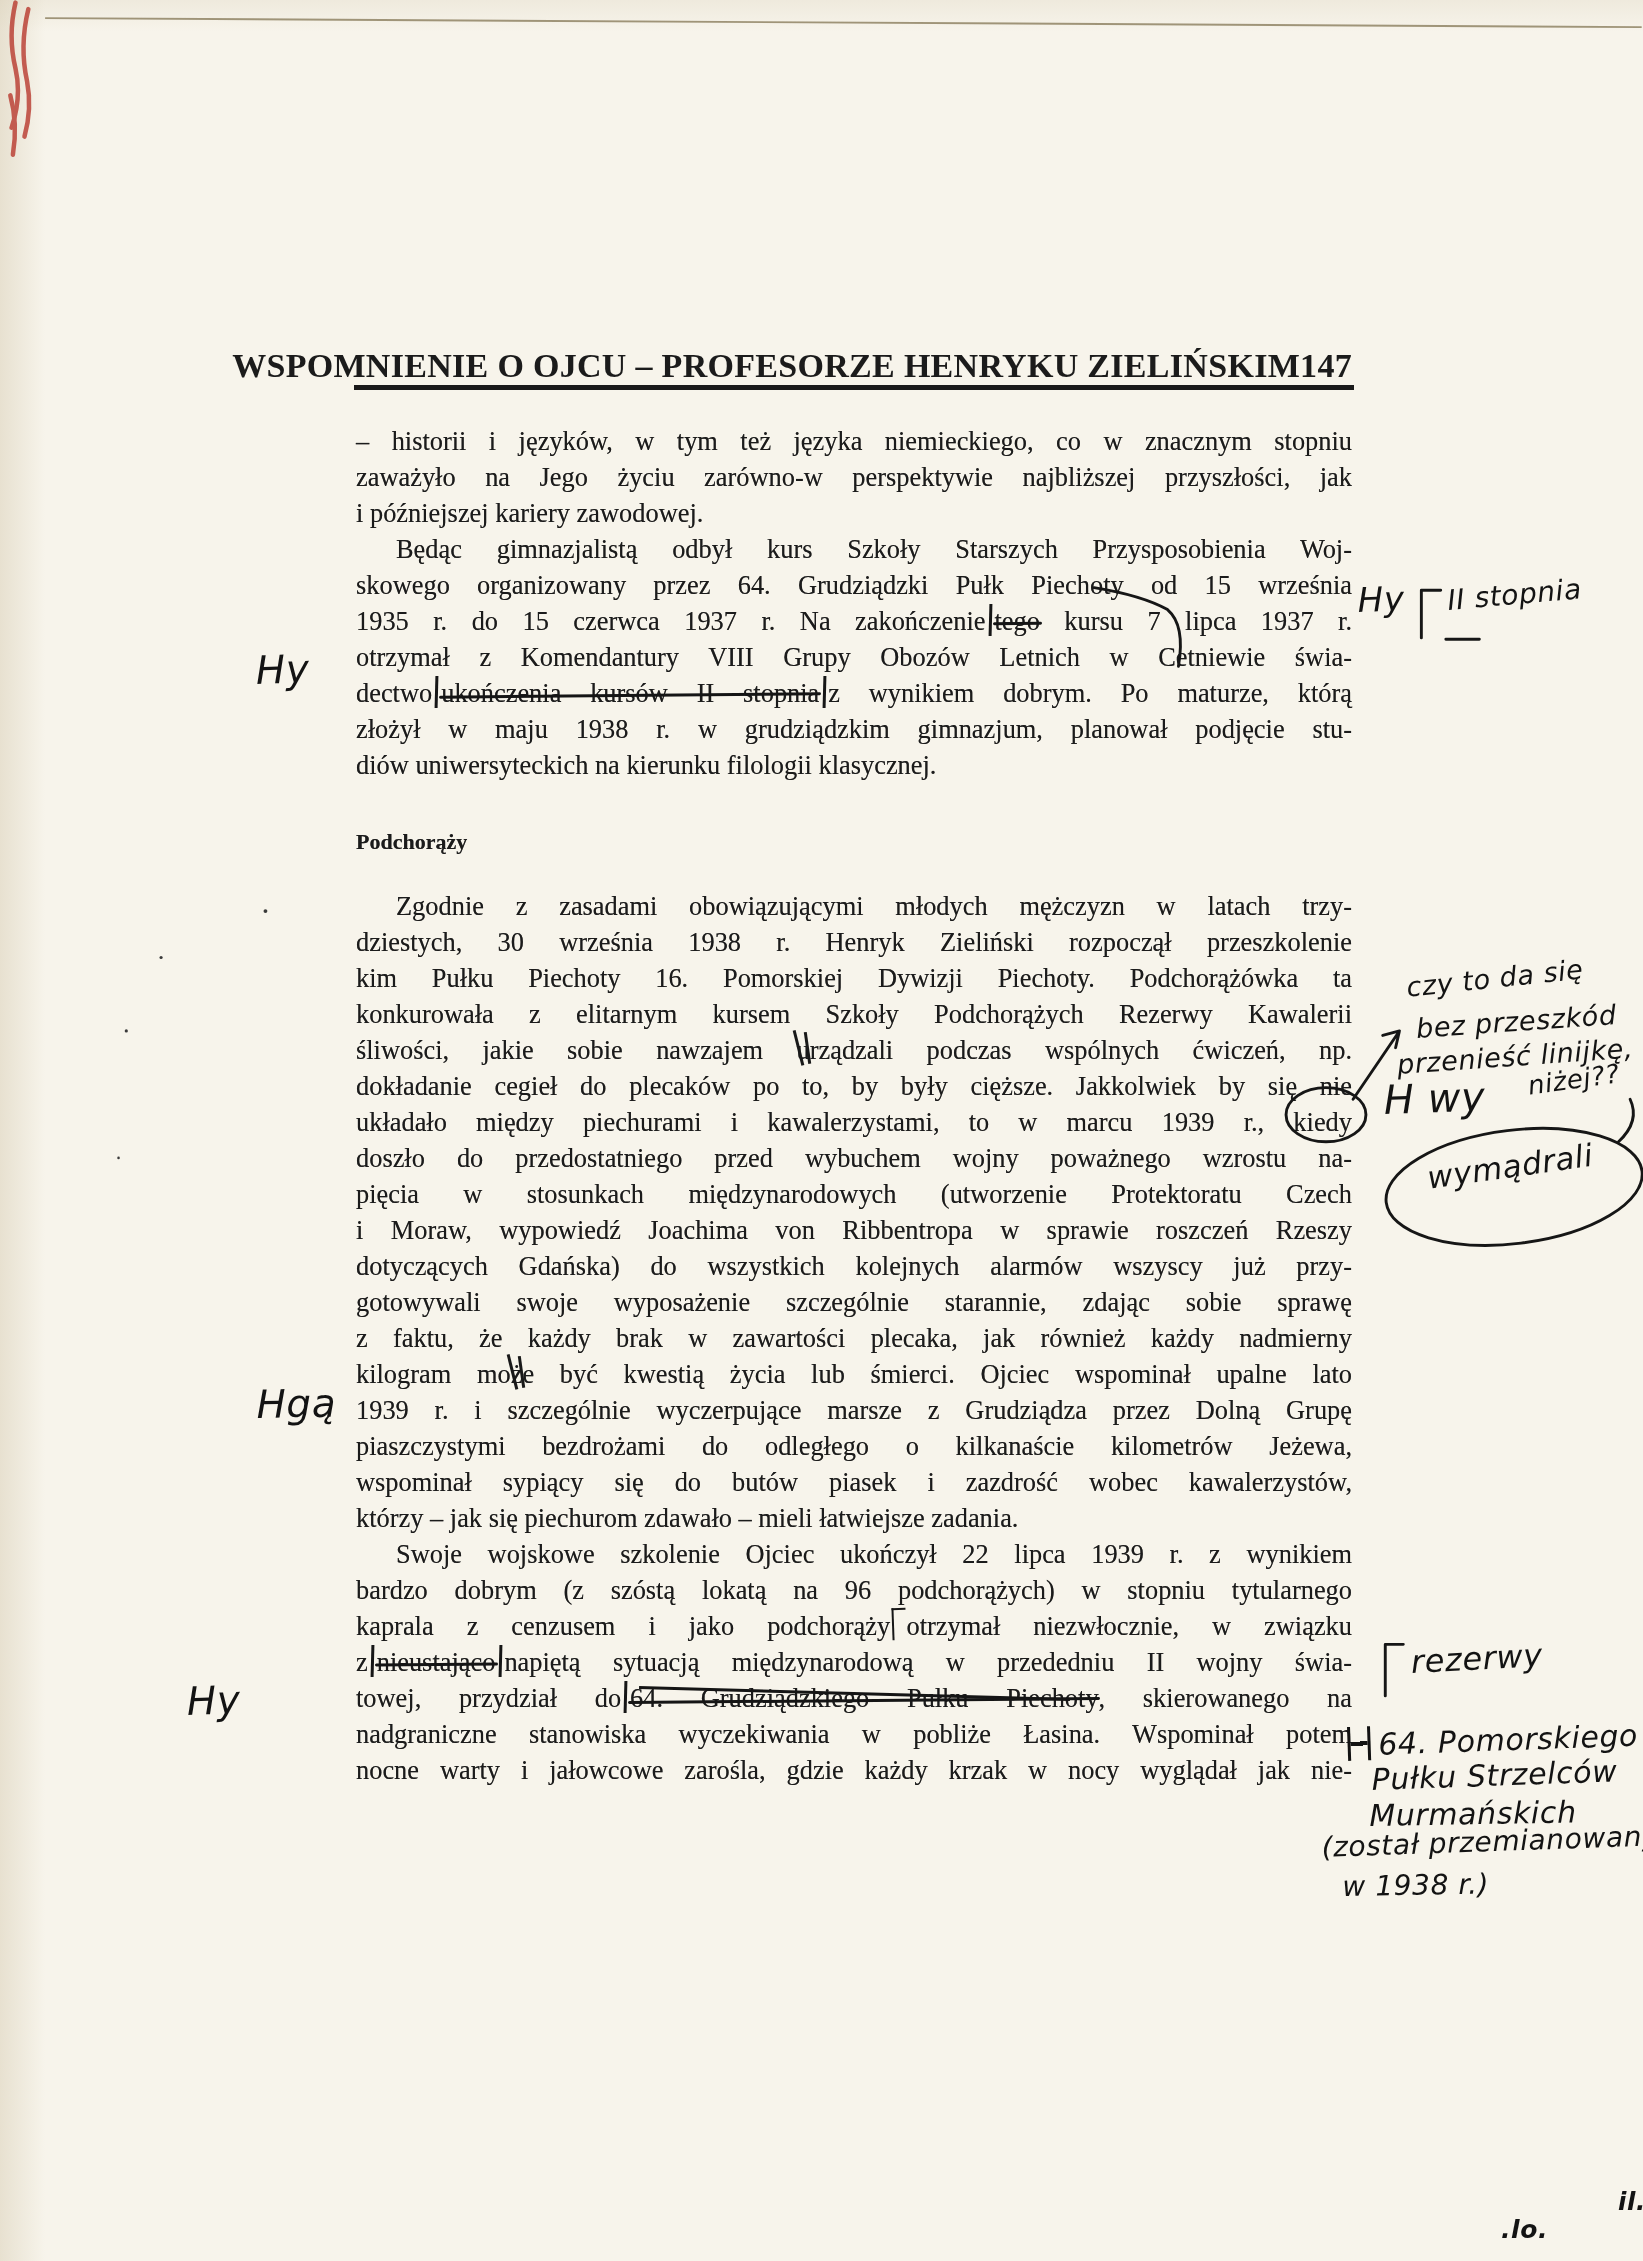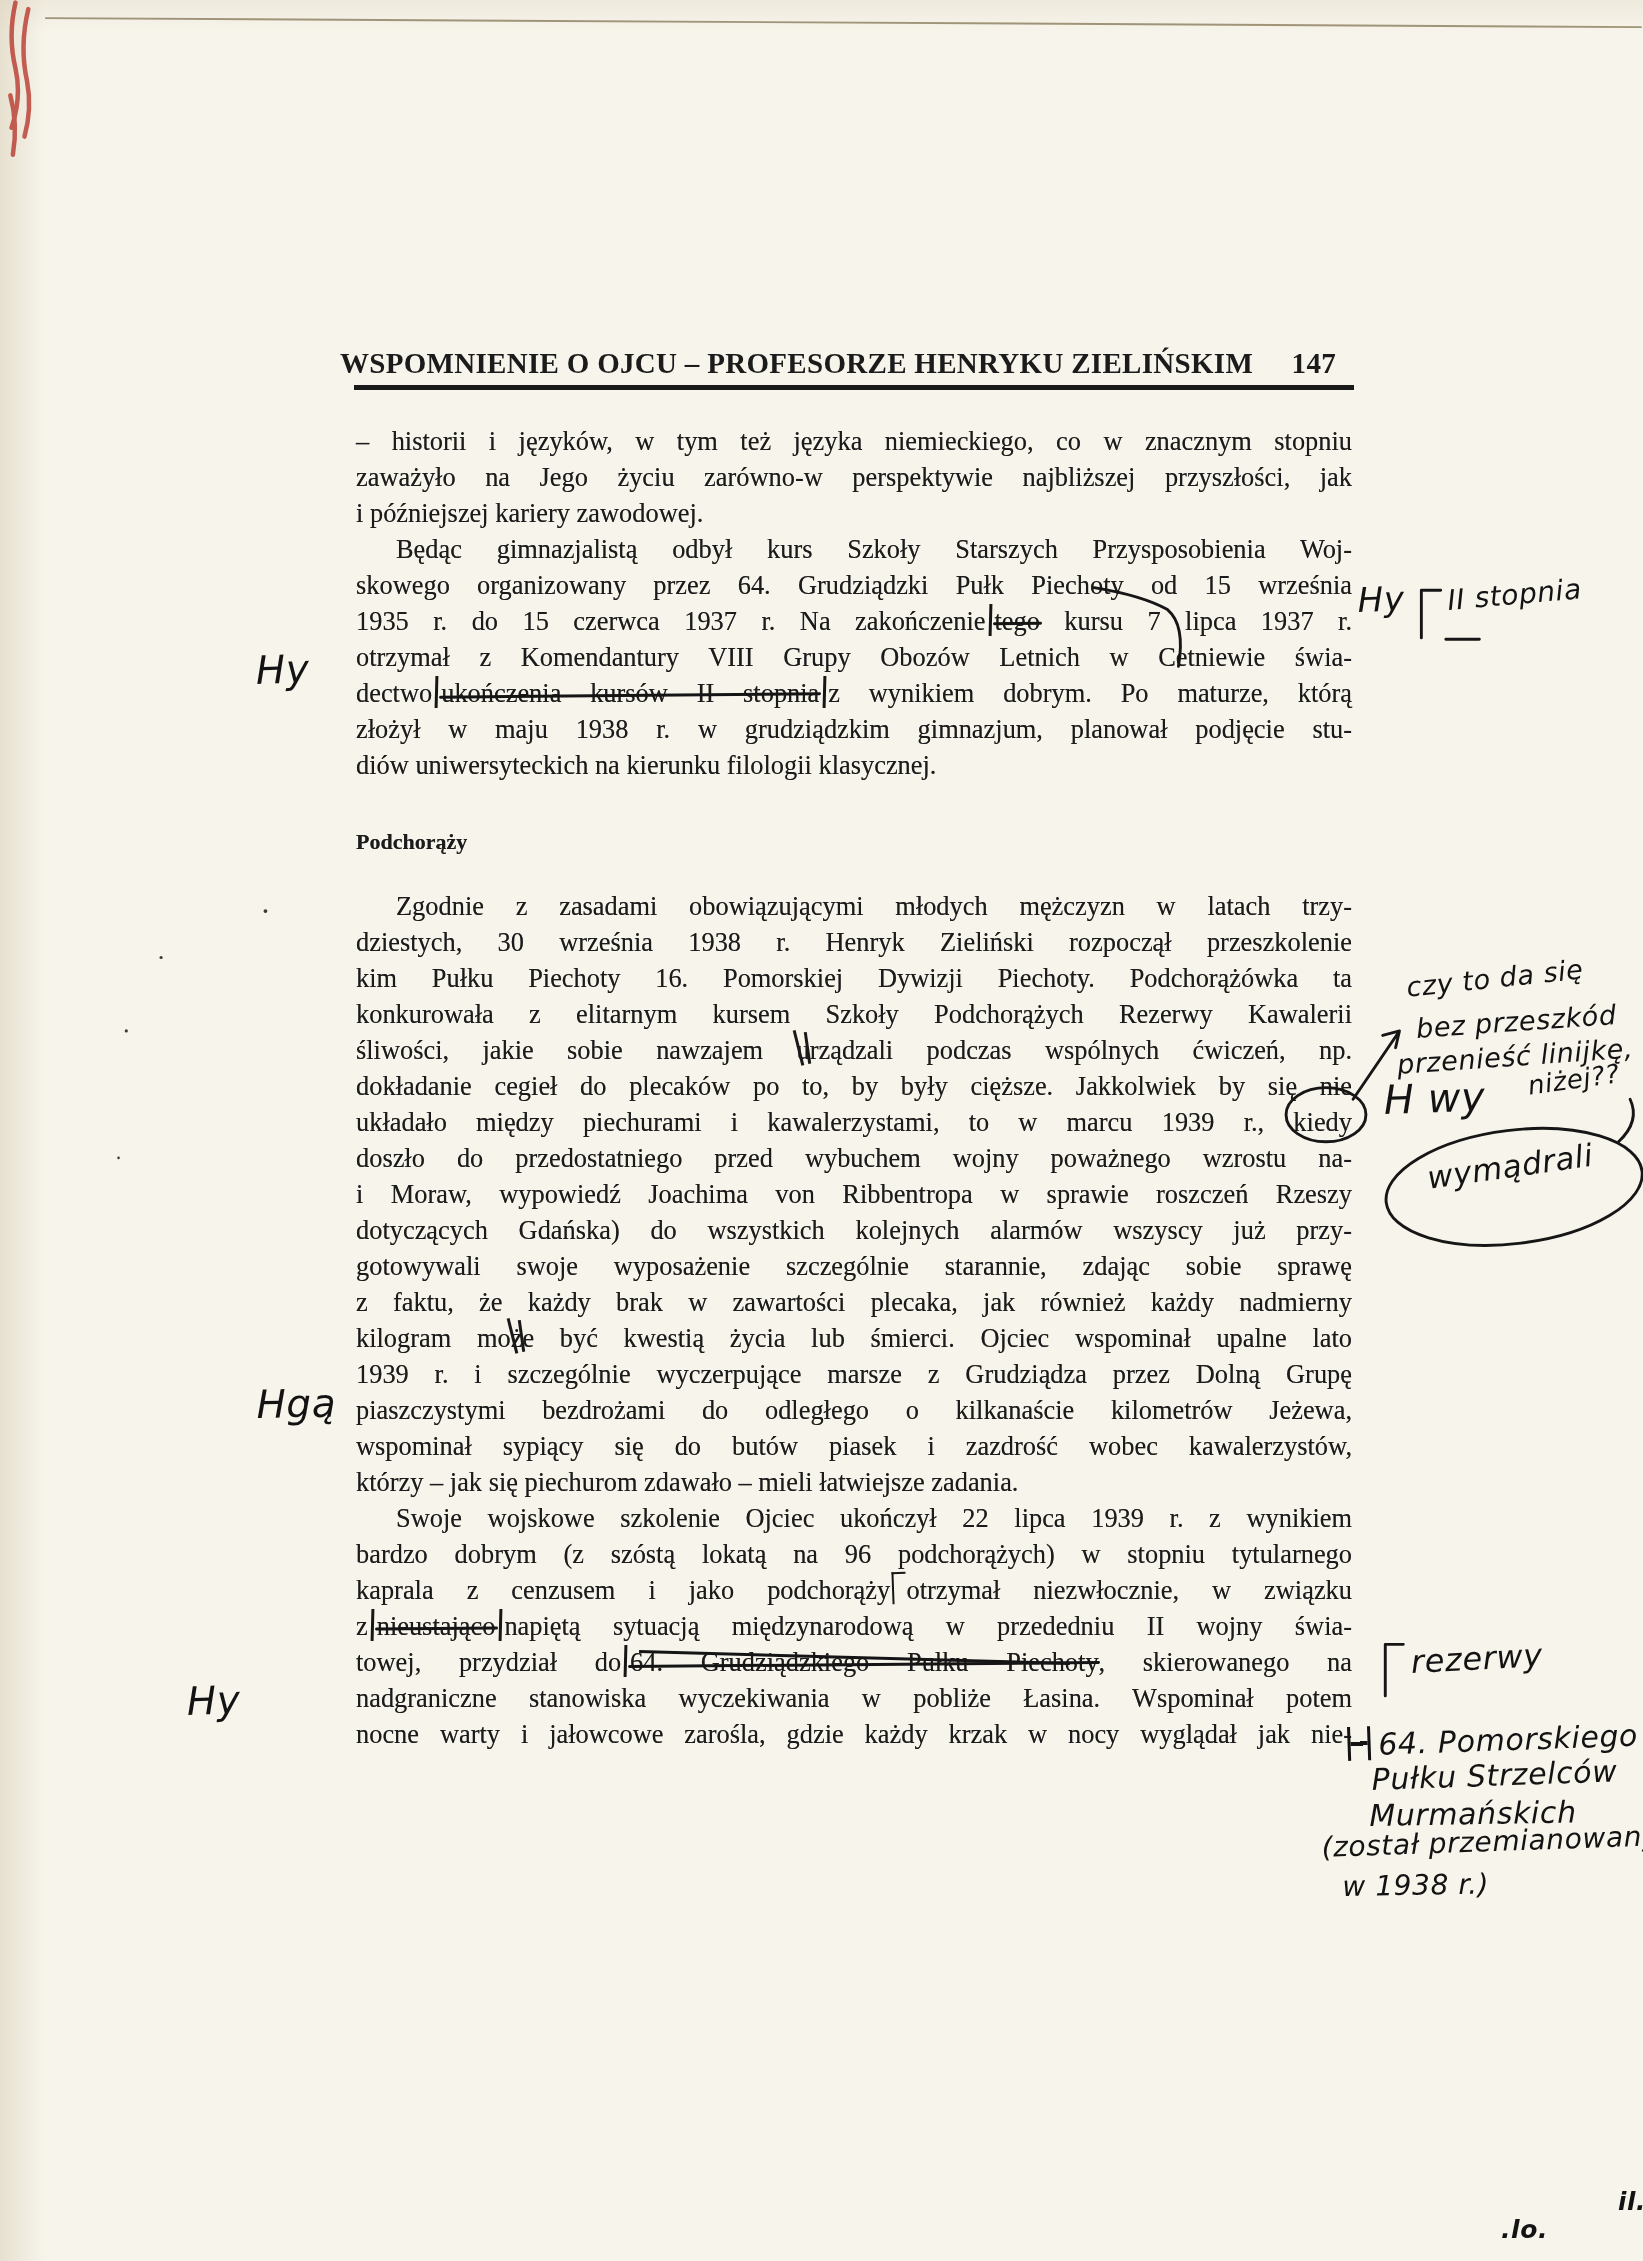--- a/index.html
+++ b/index.html
@@ -1,22 +1,22 @@
 <!DOCTYPE html>
 <html style="font-size:10.3px"><head>
 <meta charset="utf-8">
 <style>
   html,body{margin:0;padding:0;background:#e8e4d8;}
   .page{position:relative;width:1643px;height:2261px;background:#f7f4eb;overflow:hidden;
         font-family:"Liberation Serif",serif;color:#1b1b1b;}
   .page::before{content:"";position:absolute;inset:0;pointer-events:none;
         background:linear-gradient(90deg,rgba(206,193,164,.38),rgba(206,193,164,0) 45px),
                    linear-gradient(180deg,rgba(206,193,164,.20),rgba(206,193,164,0) 32px);}
-  .header{position:absolute;left:340px;top:347px;width:996px;display:flex;justify-content:space-between;
-        font-weight:bold;font-size:29px;letter-spacing:0.3px;white-space:nowrap;}
+  .header{position:absolute;left:356px;top:347px;width:996px;display:flex;justify-content:flex-end;
+        font-weight:bold;font-size:34px;letter-spacing:0.3px;white-space:nowrap;}
   .rule{position:absolute;left:354px;top:385px;width:1000px;height:4.5px;background:#1a1a1a;}
   #body{position:absolute;left:356px;top:423px;width:996px;font-size:26.4px;line-height:36px;
         text-shadow:0 0 0.6px rgba(25,25,25,.55);}
   .tl{text-align:justify;text-align-last:justify;height:36px;}
   .tl.last{text-align-last:left;}
   .ind{text-indent:40px;}
   .heading{font-weight:bold;font-size:22px;height:36px;line-height:36px;margin-top:41px;margin-bottom:28px;
         text-align:left;}
   
   .vbar{display:inline-block;width:2.6px;height:32px;background:#161616;vertical-align:-5.8px;margin:0 3.2px;
@@ -66,20 +66,21 @@
       <div class="tl last"><span>diów uniwersyteckich na kierunku filologii klasycznej.</span></div>
       <div class="heading">Podchorąży</div>
       <div class="tl ind"><span>Zgodnie z zasadami obowiązującymi młodych mężczyzn w latach trzy-</span></div>
       <div class="tl"><span>dziestych, 30 września 1938 r. Henryk Zieliński rozpoczął przeszkolenie</span></div>
       <div class="tl"><span>kim Pułku Piechoty 16. Pomorskiej Dywizji Piechoty. Podchorążówka ta</span></div>
       <div class="tl"><span>konkurowała z elitarnym kursem Szkoły Podchorążych Rezerwy Kawalerii</span></div>
       <div class="tl"><span>śliwości, jakie sobie nawzajem </span><span class="om">u</span><span>rządzali podczas wspólnych ćwiczeń, np.</span></div>
       <div class="tl"><span>dokładanie cegieł do plecaków po to, by były cięższe. Jakkolwiek by się nie</span></div>
       <div class="tl"><span>układało między piechurami i kawalerzystami, to w marcu 1939 r., kiedy</span></div>
       <div class="tl"><span>doszło do przedostatniego przed wybuchem wojny poważnego wzrostu na-</span></div>
+      <div class="tl"><span>pięcia w stosunkach międzynarodowych (utworzenie Protektoratu Czech</span></div>
       <div class="tl"><span>i Moraw, wypowiedź Joachima von Ribbentropa w sprawie roszczeń Rzeszy</span></div>
       <div class="tl"><span>dotyczących Gdańska) do wszystkich kolejnych alarmów wszyscy już przy-</span></div>
       <div class="tl"><span>gotowywali swoje wyposażenie szczególnie starannie, zdając sobie sprawę</span></div>
       <div class="tl"><span>z faktu, że każdy brak w zawartości plecaka, jak również każdy nadmierny</span></div>
       <div class="tl"><span>kilogram mo</span><span class="om">że</span><span> być kwestią życia lub śmierci. Ojciec wspominał upalne lato</span></div>
       <div class="tl"><span>1939 r. i szczególnie wyczerpujące marsze z Grudziądza przez Dolną Grupę</span></div>
       <div class="tl"><span>piaszczystymi bezdrożami do odległego o kilkanaście kilometrów Jeżewa,</span></div>
       <div class="tl"><span>wspominał sypiący się do butów piasek i zazdrość wobec kawalerzystów,</span></div>
       <div class="tl last"><span>którzy – jak się piechurom zdawało – mieli łatwiejsze zadania.</span></div>
       <div class="tl ind"><span>Swoje wojskowe szkolenie Ojciec ukończył 22 lipca 1939 r. z wynikiem</span></div>

